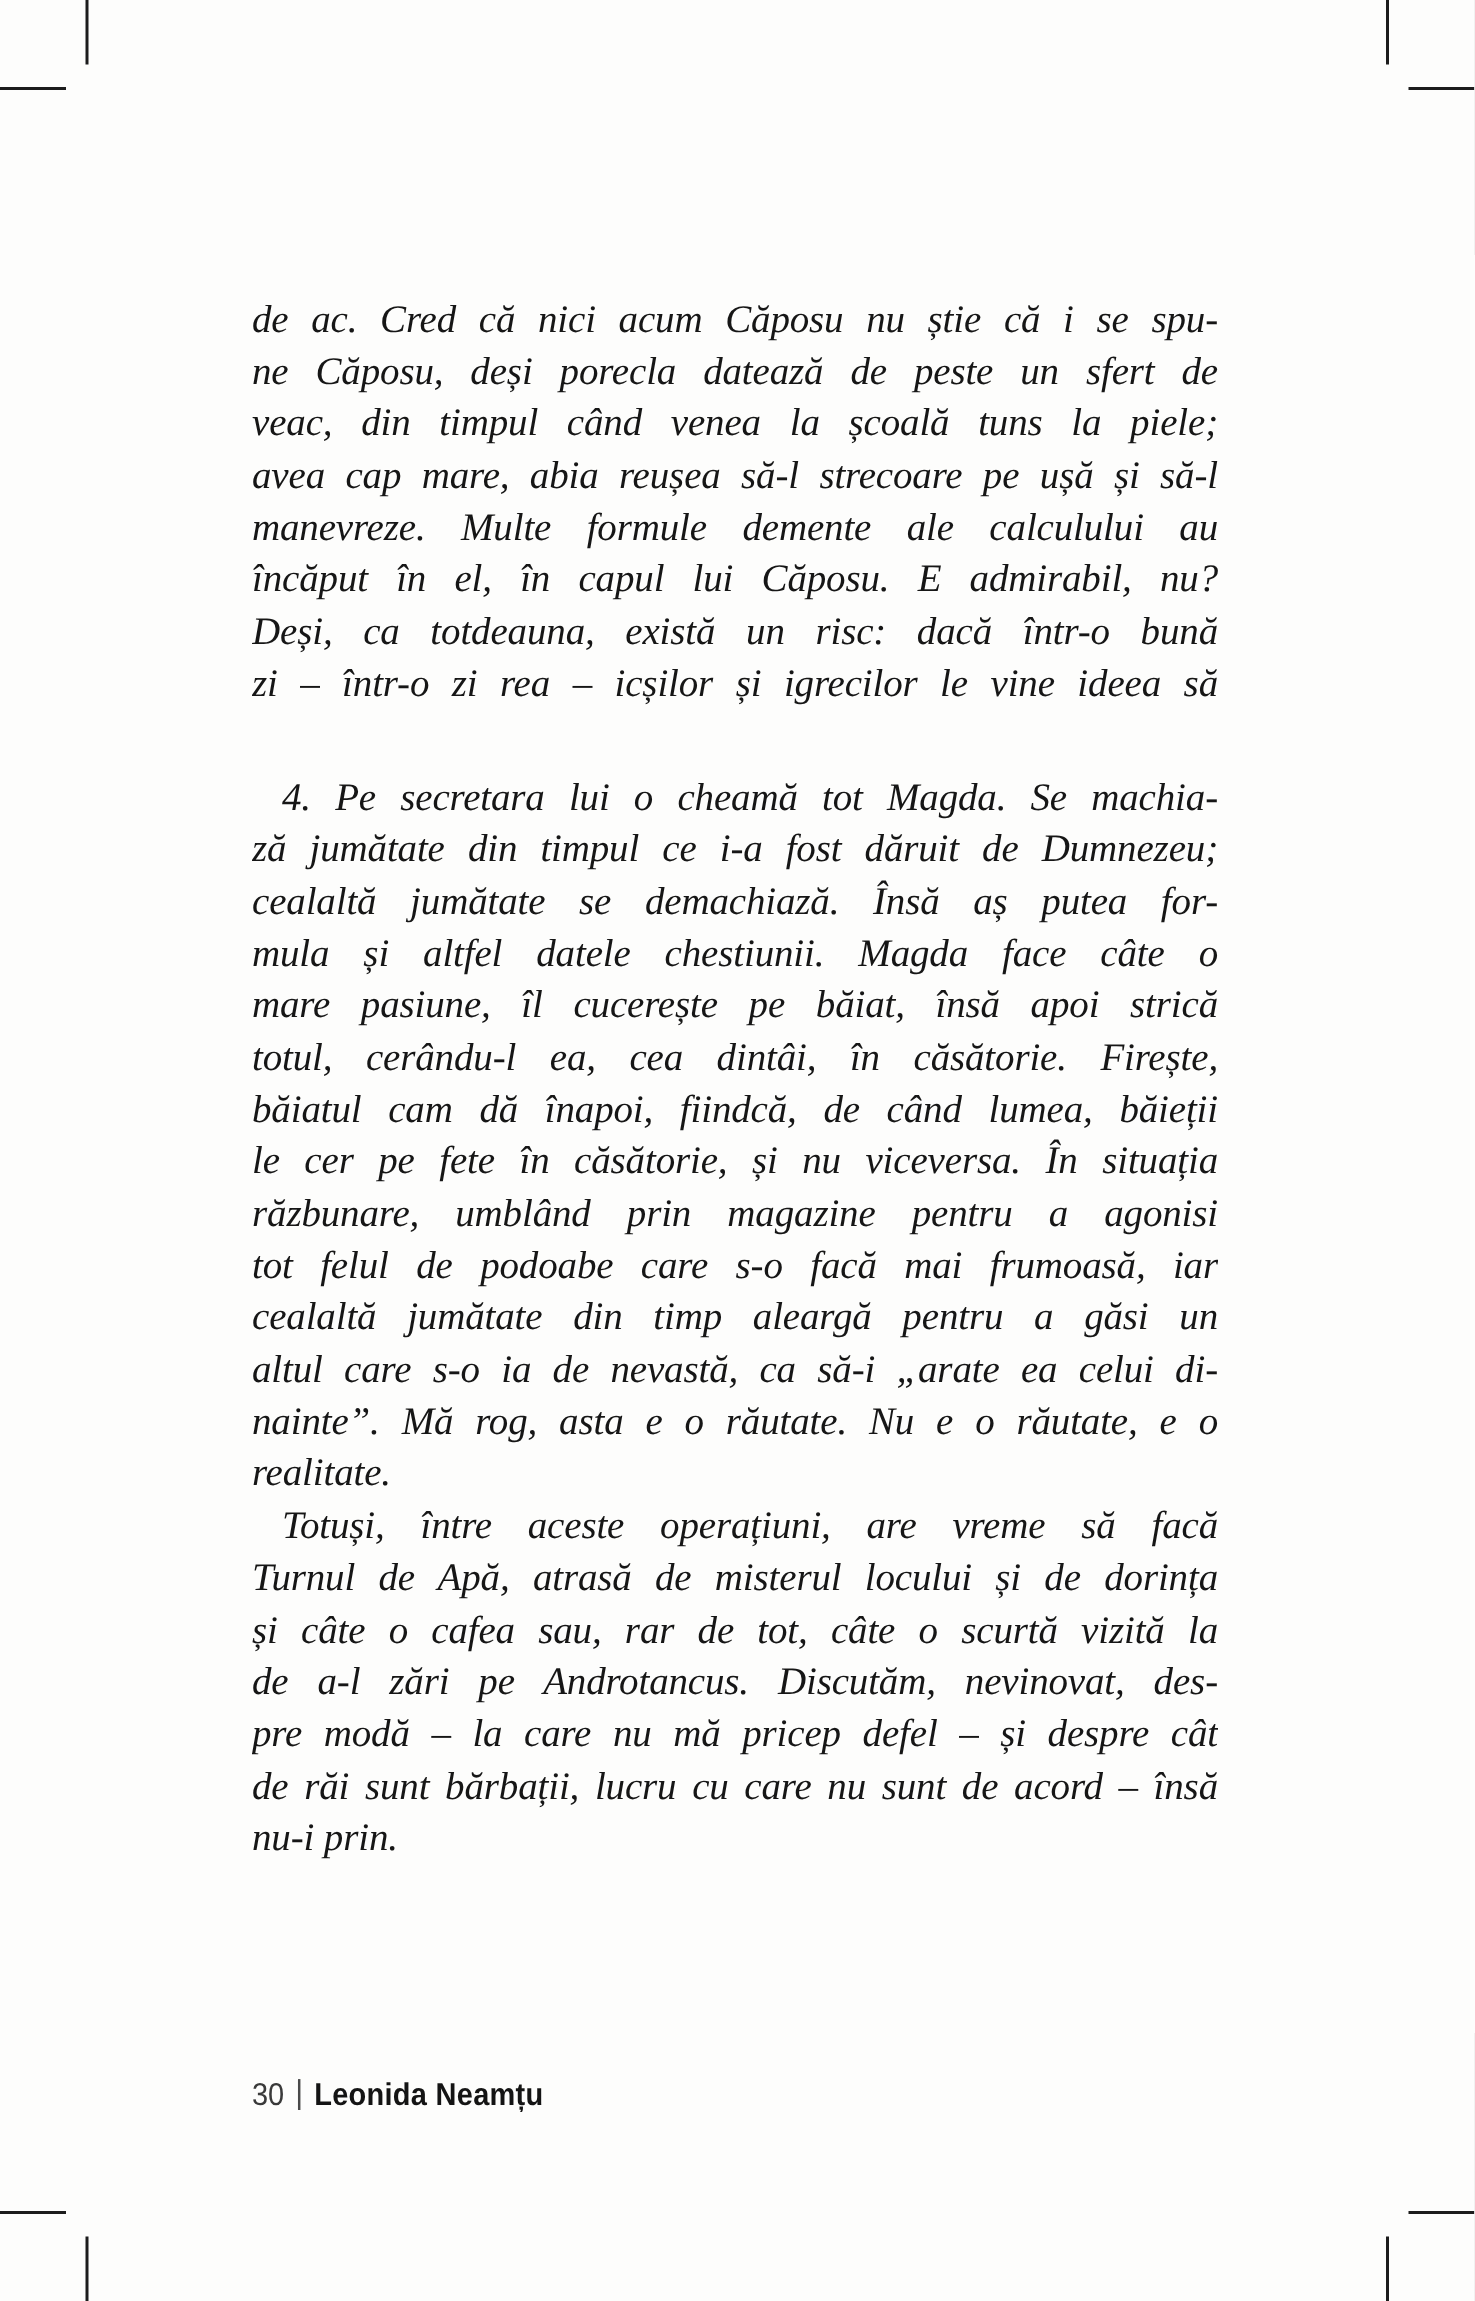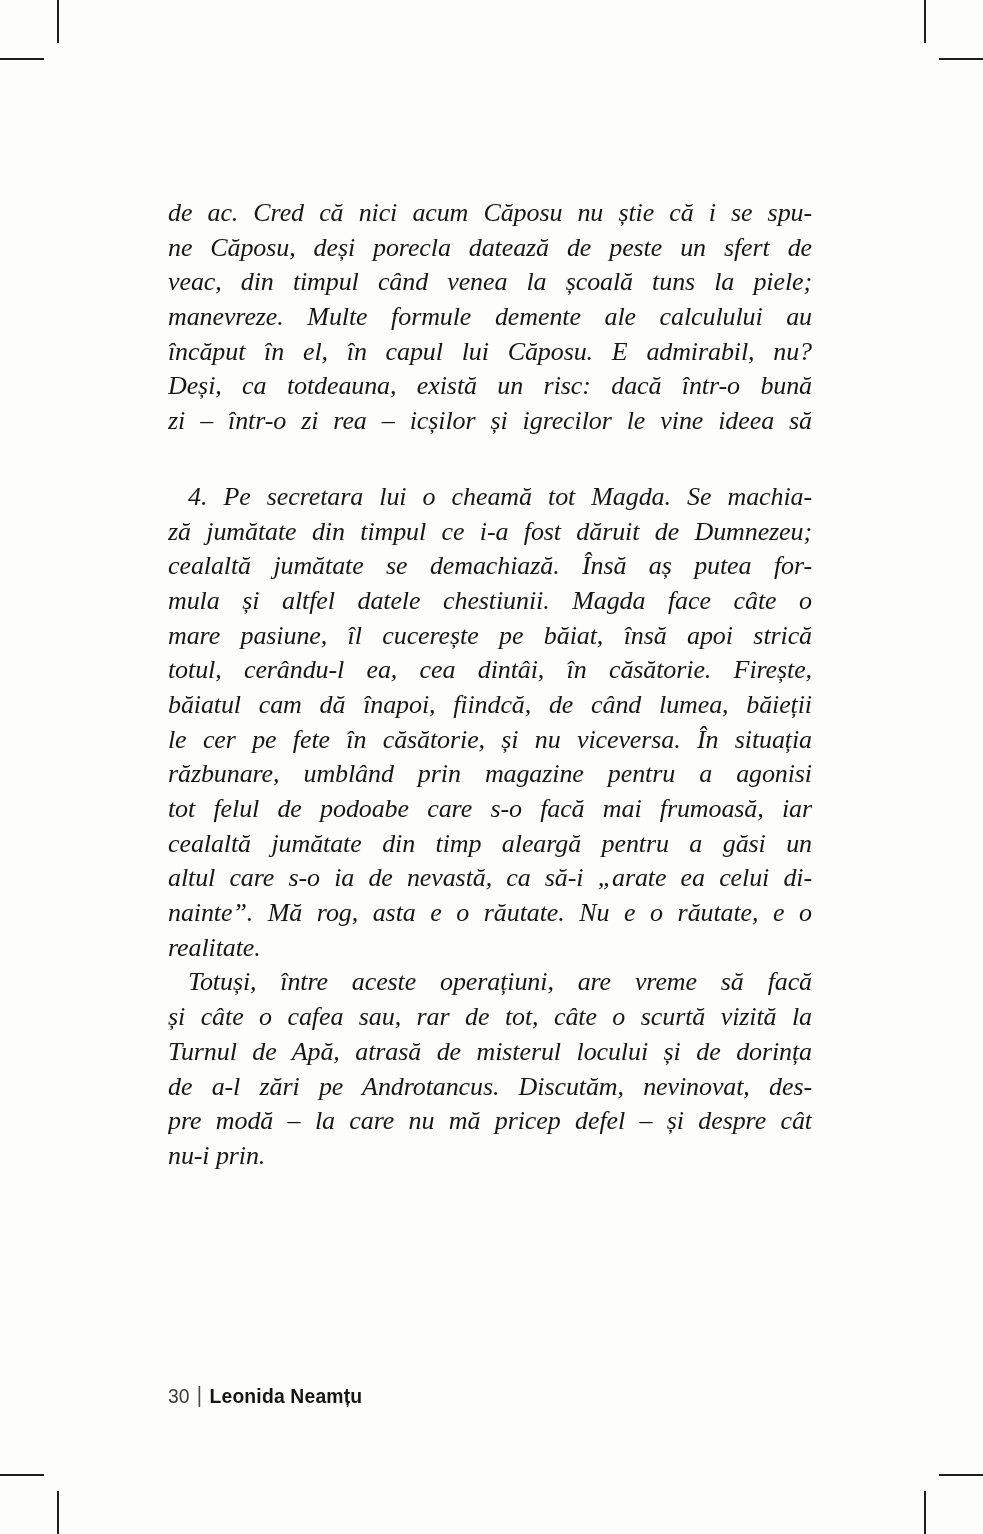--- a/index.html
+++ b/index.html
@@ -100,20 +100,21 @@
   <div class="crop h bl-h"></div>
   <div class="crop v bl-v"></div>
   <div class="crop h br-h"></div>
   <div class="crop v br-v"></div>
 
   <div class="text-block" id="text-block">
       <div class="paragraph">
         <div class="line">de ac. Cred că nici acum Căposu nu știe că i se spu-</div>
         <div class="line">ne Căposu, deși porecla datează de peste un sfert de</div>
         <div class="line">veac, din timpul când venea la școală tuns la piele;</div>
+        <div class="line">avea cap mare, abia reușea să-l strecoare pe ușă și să-l</div>
         <div class="line">manevreze. Multe formule demente ale calculului au</div>
         <div class="line">încăput în el, în capul lui Căposu. E admirabil, nu?</div>
         <div class="line">Deși, ca totdeauna, există un risc: dacă într-o bună</div>
         <div class="line">zi – într-o zi rea – icșilor și igrecilor le vine ideea să</div>
       </div>
       <div class="paragraph space-before">
         <div class="line indent">4. Pe secretara lui o cheamă tot Magda. Se machia-</div>
         <div class="line">ză jumătate din timpul ce i-a fost dăruit de Dumnezeu;</div>
         <div class="line">cealaltă jumătate se demachiază. Însă aș putea for-</div>
         <div class="line">mula și altfel datele chestiunii. Magda face câte o</div>
@@ -123,24 +124,25 @@
         <div class="line">le cer pe fete în căsătorie, și nu viceversa. În situația</div>
         <div class="line">răzbunare, umblând prin magazine pentru a agonisi</div>
         <div class="line">tot felul de podoabe care s-o facă mai frumoasă, iar</div>
         <div class="line">cealaltă jumătate din timp aleargă pentru a găsi un</div>
         <div class="line">altul care s-o ia de nevastă, ca să-i „arate ea celui di-</div>
         <div class="line">nainte”. Mă rog, asta e o răutate. Nu e o răutate, e o</div>
         <div class="line para-end">realitate.</div>
       </div>
       <div class="paragraph">
         <div class="line indent">Totuși, între aceste operațiuni, are vreme să facă</div>
+        <div class="line">Turnul de Apă, atrasă de misterul locului și de dorința</div>
         <div class="line">și câte o cafea sau, rar de tot, câte o scurtă vizită la</div>
-        <div class="line">Turnul de Apă, atrasă de misterul locului și de dorința</div>
         <div class="line">de a-l zări pe Androtancus. Discutăm, nevinovat, des-</div>
         <div class="line">pre modă – la care nu mă pricep defel – și despre cât</div>
+        <div class="line">de răi sunt bărbații, lucru cu care nu sunt de acord – însă</div>
         <div class="line para-end">nu-i prin.</div>
       </div>
     </div>
 
   <div class="footer">
     <span class="page-num">30</span>
     <span class="sep">|</span>
     <span class="author">Leonida Neamțu</span>
   </div>
 

